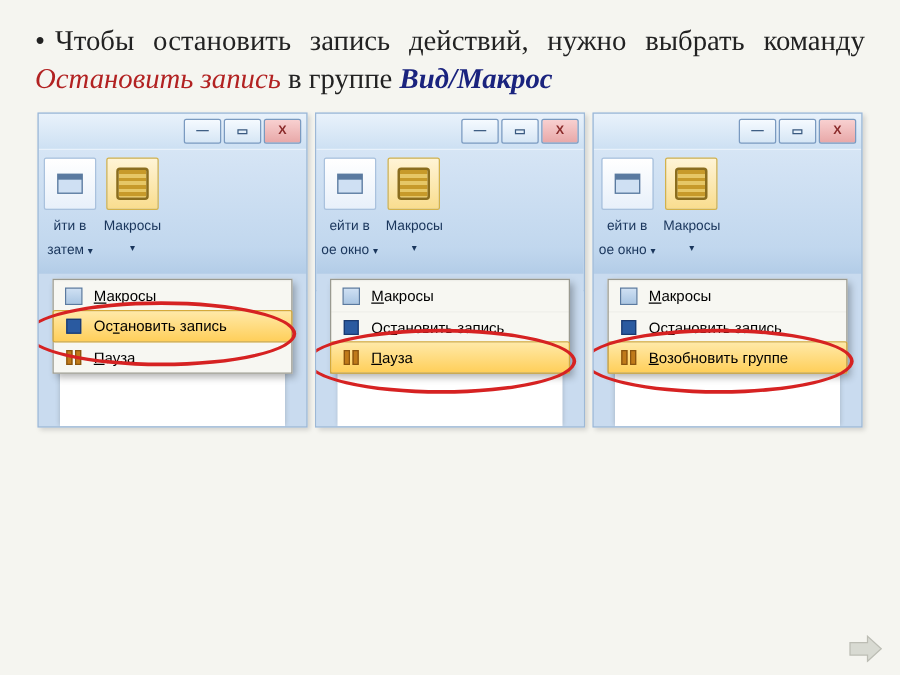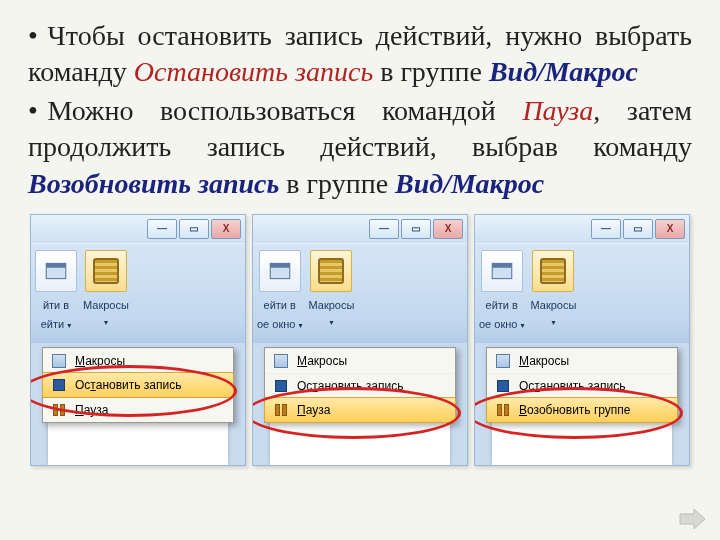--- a/index.html
+++ b/index.html
@@ -10,21 +10,21 @@
     font-family: Georgia, 'Times New Roman', serif;
     overflow: hidden;
     position: relative;
   }
   .slide {
     box-sizing: border-box;
     padding: 18px 28px 10px 28px;
   }
   .text-block p {
     margin: 0 0 2px 0;
-    font-size: 28px;
+    font-size: 23px;
     line-height: 1.3;
     color: #222;
   }
   .justify { text-align: justify; }
   .red-it { color: #b22222; font-style: italic; }
   .blue-it { color: #1a237e; font-style: italic; font-weight: bold; }
   .bullet { display:inline-block; width:0.7em;}
   .gallery {
     display: flex;
     gap: 6px;
@@ -138,43 +138,40 @@
   .ic-pause span{width:3px;height:10px;background:#c07a1a;border:1px solid #8a5510;}
 </style>
 </head>
 <body>
 
 <div class="slide">
   <div class="text-block">
     <p class="justify">
       <span class="bullet">•</span><span>Чтобы остановить запись действий, нужно выбрать команду </span><span class="red-it">Остановить запись</span><span> в группе </span><span class="blue-it">Вид/Макрос</span>
     </p>
-    <p class="justify">
-      <span class="bullet">•</span><span>Можно воспользоваться командой </span><span class="red-it">Пауза</span><span>, затем продолжить запись действий, выбрав команду </span><span class="blue-it">Возобновить запись</span><span> в группе </span><span class="blue-it">Вид/Макрос</span>
-    </p>
   </div>
 
   <div class="gallery">
 
     <div class="shot">
       <div class="titlebar">
         <div class="wbtn">—</div>
         <div class="wbtn">▭</div>
         <div class="wbtn close">X</div>
       </div>
       <div class="ribbon">
         <div class="rg window">
           <div class="bigicon">
               <svg viewBox="0 0 24 24">
                 <rect x="3" y="5" width="18" height="14" fill="#cfe0f3" stroke="#5a7aa0"></rect>
                 <rect x="3" y="5" width="18" height="4" fill="#5a7aa0"></rect>
               </svg>
             </div>
           <div><span>йти в</span></div>
-          <div><span>ейти</span> <span class="arrow">▾</span></div>
+          <div><span>затем</span> <span class="arrow">▾</span></div>
         </div>
         <div class="rg macros">
           <div class="bigicon"></div>
           <div><span>Макросы</span></div>
           <div class="arrow">▾</div>
         </div>
       </div>
       <div class="doc-area">
           <div class="doc-page"></div>
         </div>

